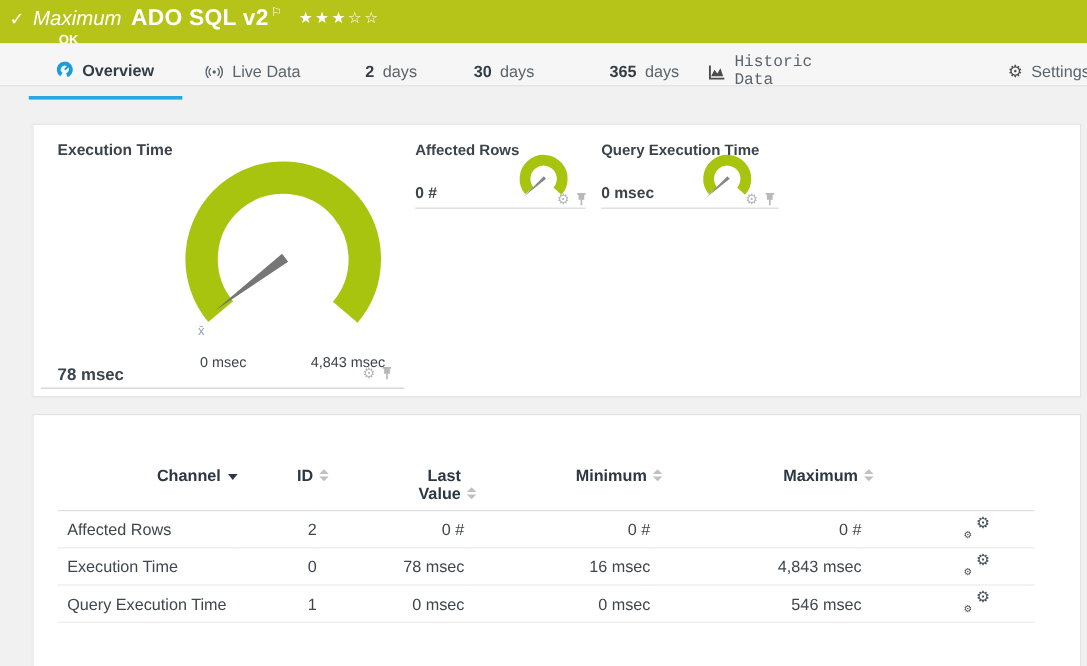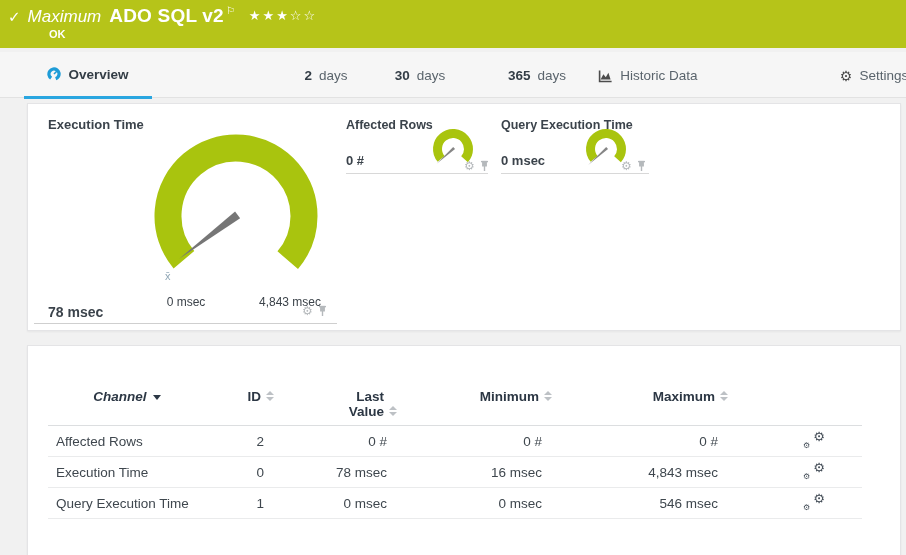--- a/index.html
+++ b/index.html
@@ -10,21 +10,21 @@
   .topbar { position:absolute; left:0; top:0; width:906px; height:48px; background:#b6c419; color:#fff; }
   .titleline { position:absolute; left:8px; top:5px; display:flex; align-items:baseline; }
   .check { font-size:15px; font-weight:bold; margin-right:7px; font-family:"DejaVu Sans",sans-serif; }
   .kind { font-style:italic; font-size:17px; margin-right:8px; }
   .sensorname { font-weight:bold; font-size:19px; letter-spacing:.2px; }
   .flag { font-size:10px; font-family:"DejaVu Sans",sans-serif; position:relative; top:-8px; margin-left:2px; }
   .stars { margin-left:14px; font-size:13px; letter-spacing:2px; font-family:"DejaVu Sans",sans-serif; position:relative; top:-2px; }
   .statusok { position:absolute; left:49px; top:28px; font-size:11px; font-weight:bold; }
 
   
-  .tabbar { position:absolute; left:0; top:52px; width:906px; height:46px; background:#f6f6f6; border-bottom:1px solid #e2e2e2; }
+  .tabbar { position:absolute; left:0; top:36px; width:906px; height:36px; background:#f6f6f6; border-bottom:1px solid #e2e2e2; }
   .tab { position:absolute; top:0; height:47px; display:flex; align-items:center; justify-content:center; gap:7px; cursor:pointer; font-size:13.5px; color:#5a646c; }
   .tab.active { border-bottom:3px solid #2aa6e0; }
   .tab.active .tlabel { color:#333d46; font-weight:600; }
   .tnum { font-weight:bold; color:#333d46; }
   .ticon { display:inline-flex; }
 
   
   .panel { position:absolute; left:27px; width:874px; background:#fff; border:1px solid #e4e4e6; box-shadow:0 1px 2px rgba(0,0,0,.05); }
   #panel-gauges { top:103px; height:228px; }
   #panel-table  { top:345px; height:212px; }
@@ -35,21 +35,21 @@
   .minmax { position:absolute; width:100px; text-align:center; font-size:12px; color:#3c434a; }
   .avgmark { position:absolute; font-size:11px; color:#8fa6b5; }
   .iconrow { position:absolute; display:flex; gap:5px; align-items:center; color:#b5b9bc; }
   .gearglyph { font-family:"DejaVu Sans",sans-serif; font-size:12px; line-height:1; }
   .mainvalue { position:absolute; font-size:14px; font-weight:600; color:#3b434b; }
 
   
   table { position:absolute; left:20px; top:0; width:814px; border-collapse:collapse; table-layout:fixed; }
   col.c-ch{width:150px} col.c-id{width:66px} col.c-lv{width:123px} col.c-min{width:155px} col.c-max{width:176px} col.c-set{width:144px}
   th { font-size:13.5px; font-weight:600; color:#2c3744; vertical-align:top; padding:43px 0 6px 0; border-bottom:1px solid #dcdee0; text-align:right; white-space:nowrap; }
-  th.ch { text-align:center; padding-left:8px;font-style:italic; }
+  th.ch { text-align:right; padding-left:8px; }
   .hwrap { display:inline-block; width:48px; white-space:normal; }
   td { font-size:13.5px; color:#3f474e; height:31px; border-bottom:1px solid #eaebec; text-align:right; padding:0; }
   td.ch { text-align:left; padding-left:8px; }
   td.set { text-align:left; padding-left:85px; }
   .sorters { display:inline-flex; flex-direction:column; gap:2px; margin-left:5px; margin-right:-10px; vertical-align:middle; position:relative; top:-1px; }
   .c-up { width:0;height:0;border-left:4px solid transparent;border-right:4px solid transparent;border-bottom:4px solid #bdc1c5; }
   .c-dn { width:0;height:0;border-left:4px solid transparent;border-right:4px solid transparent;border-top:4px solid #bdc1c5; }
   .c-active { width:0;height:0;border-left:4.5px solid transparent;border-right:4.5px solid transparent;border-top:5px solid #2c3845; display:inline-block; margin-left:6px; vertical-align:middle; }
   .dgear { position:relative; display:inline-block; width:22px; height:17px; color:#47505a; cursor:pointer; }
   .dgear .g-big { position:absolute; right:0; top:-2px; font-size:13px; font-family:"DejaVu Sans",sans-serif; }
@@ -74,33 +74,47 @@
   <div class="tabbar">
     <div class="tab active" style="left:24px;width:128px;">
       <span class="ticon">
         <svg width="14" height="14" viewBox="0 0 14 14">
             <circle cx="7" cy="7" r="5" fill="none" stroke="#1e9cd7" stroke-width="3.4" stroke-dasharray="26 6" transform="rotate(125 7 7)"></circle>
             <line x1="7" y1="7" x2="10" y2="4" stroke="#1e9cd7" stroke-width="1.6"></line>
           </svg>
       </span>
       <span class="tlabel">Overview</span>
     </div>
+    <div class="tab" style="left:155px;width:112px;">
+      <span class="ticon">
+        <svg width="15" height="14" viewBox="0 0 15 14">
+            <g stroke="#5a646c" stroke-width="1.2" fill="none" stroke-linecap="round">
+              <path d="M4.3 4.2a4.2 4.2 0 0 0 0 5.6"></path>
+              <path d="M10.7 4.2a4.2 4.2 0 0 1 0 5.6"></path>
+              <path d="M2.4 2.4a7 7 0 0 0 0 9.2"></path>
+              <path d="M12.6 2.4a7 7 0 0 1 0 9.2"></path>
+            </g>
+            <circle cx="7.5" cy="7" r="1.4" fill="#5a646c"></circle>
+          </svg>
+      </span>
+      <span class="tlabel">Live Data</span>
+    </div>
     <div class="tab" style="left:290px;width:72px;">
       <span class="tnum">2</span>
       <span class="tlabel">days</span>
     </div>
     <div class="tab" style="left:384px;width:72px;">
       <span class="tnum">30</span>
       <span class="tlabel">days</span>
     </div>
     <div class="tab" style="left:480px;width:86px;justify-content:flex-end;">
       <span class="tnum">365</span>
       <span class="tlabel">days</span>
     </div>
-    <div class="tab" style="left:590px;width:116px;">
+    <div class="tab" style="left:590px;width:116px;font-family:Liberation Mono, monospace;">
       <span class="ticon">
         <svg width="15" height="14" viewBox="0 0 15 14">
             <path d="M1.6 1.5v11h12" fill="none" stroke="#4c4c4c" stroke-width="1.6"></path>
             <path d="M2.6 10.5 5.4 5.2 7.8 8.3 10.4 3.8 12.6 10.5z" fill="#4c4c4c"></path>
           </svg>
       </span>
       <span class="tlabel">Historic Data</span>
     </div>
     <div class="tab" style="left:830px;width:88px;">
       <span class="ticon gearglyph" style="color:#4c4c4c;font-size:14px;">⚙</span>

